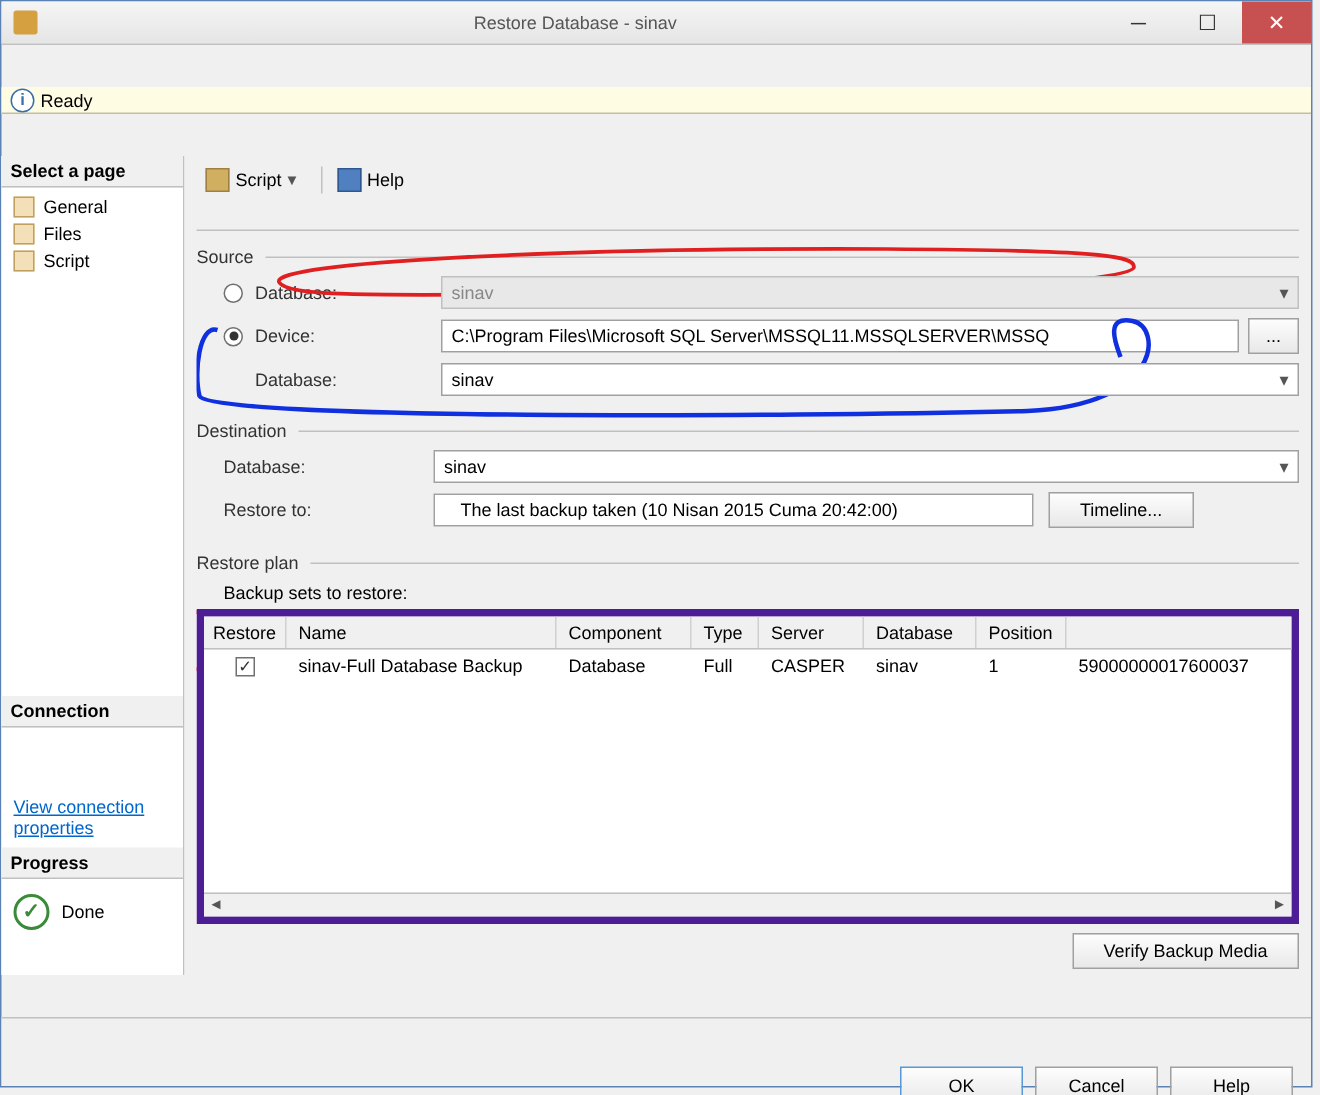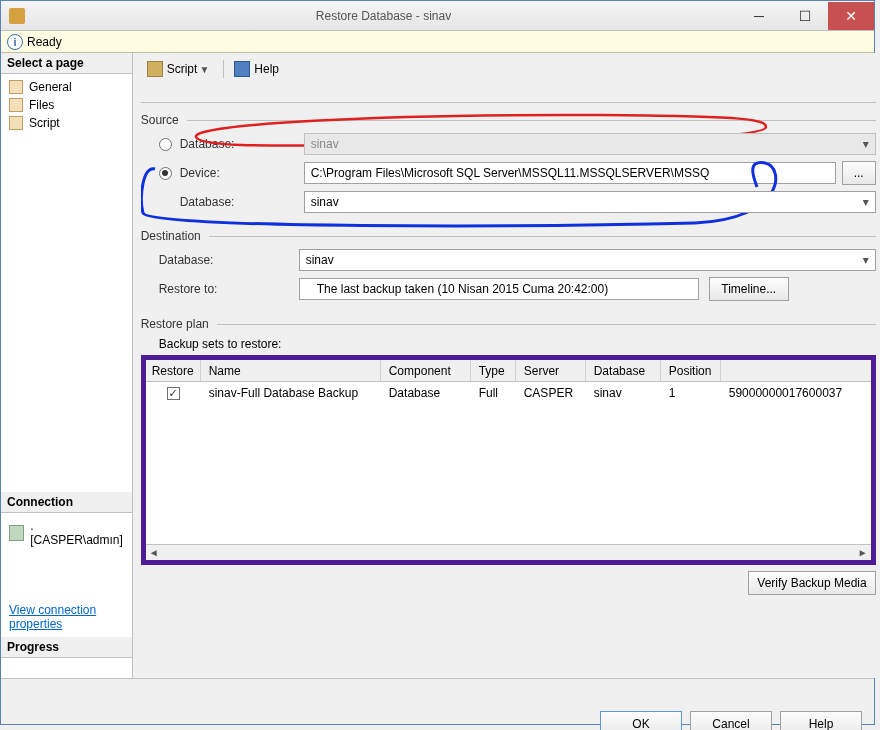--- a/index.html
+++ b/index.html
@@ -13,20 +13,21 @@
     overflow: hidden;
   }
   .window {
     width: 875px;
     height: 725px;
     background: #f0f0f0;
     border: 1px solid #5a82b4;
     position: relative;
     display: flex;
     flex-direction: column;
+    gap: 28px;
   }
   .titlebar {
     height: 30px;
     background: linear-gradient(to bottom, #f5f5f5, #e5e5e5);
     display: flex;
     align-items: center;
     padding-left: 8px;
     border-bottom: 1px solid #c0c0c0;
   }
   .title-icon {
@@ -228,21 +229,21 @@
   .select.disabled { background: #e8e8e8; color: #888; border-color: #c0c0c0; }
   .readonly {
     background: #fff;
     display: flex;
     align-items: center;
     border: 1px solid #a0a0a0;
     padding-left: 17px;
   }
   .btn {
     height: 24px;
-    padding: 0 8px;
+    padding: 0 20px;
     border: 1px solid #a0a0a0;
     background: linear-gradient(#fdfdfd, #e8e8e8);
     font-size: 12px;
     font-family: inherit;
     cursor: pointer;
     min-width: 30px;
   }
   .btn-browse { width: 34px; margin-left: 6px; padding: 0; }
   .btn-timeline { margin-left: 10px; min-width: 80px; }
   .subtext { padding-left: 18px; margin-bottom: 4px; }
@@ -357,30 +358,28 @@
         </div>
         <div class="nav-item">
           <span class="nav-icon"></span>
           <span>Script</span>
         </div>
       </div>
 
       <div class="spacer"></div>
 
       <div class="panel-header">Connection</div>
-      <div class="connection-body">
-        <div class="conn-row">
-          <span class="conn-icon"></span>
-          <span>. [CASPER\admın]</span>
-        </div>
-      </div>
       <div style="height:40px;"></div>
       <a class="link">View connection properties</a>
 
       <div class="panel-header">Progress</div>
+      <div class="progress-body">
+        <span class="progress-circle"></span>
+        <span>Done</span>
+      </div>
       <div style="height:20px;"></div>
     </div>
 
     <div class="main">
 
       <div class="toolbar">
         <div class="tool-btn">
           <span class="tool-icon"></span>
           <span>Script</span>
           <span class="dropdown-arrow">▼</span>

